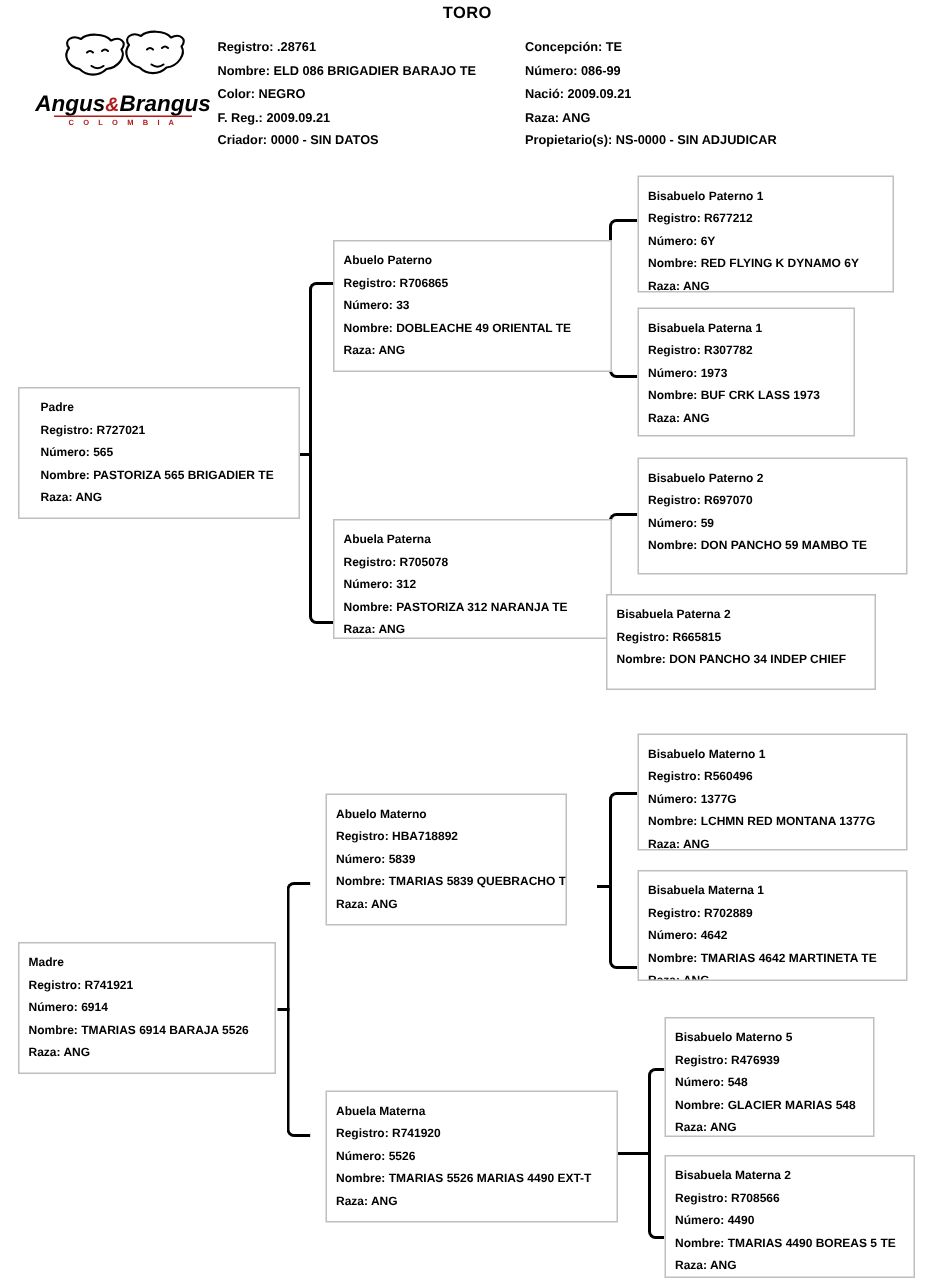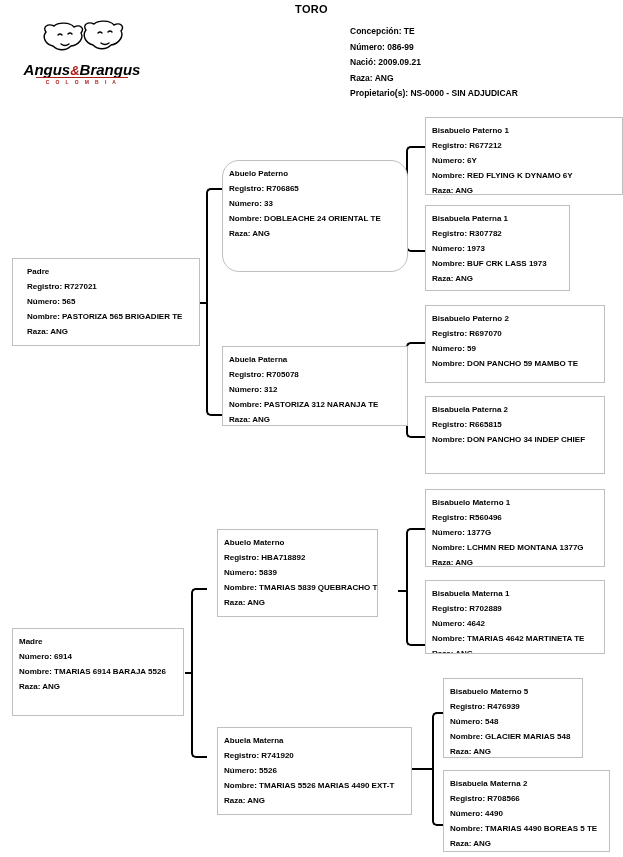--- a/index.html
+++ b/index.html
@@ -136,20 +136,27 @@
         <path d="M79 25 q4 3 8 0"></path>
       </g>
     </svg>
     <div id="logo-wordmark"><span>Angus</span><span class="amp">&amp;</span><span>Brangus</span></div>
     <div id="logo-rule"></div>
     <div id="logo-sub">C O L O M B I A</div>
   </div>
 
   <div id="title">TORO</div>
 
+  <div id="hdr-left" class="hdr-col">
+    <div>Registro: .28761</div>
+    <div>Nombre: ELD 086 BRIGADIER BARAJO TE</div>
+    <div>Color: NEGRO</div>
+    <div>F. Reg.: 2009.09.21</div>
+    <div>Criador: 0000 - SIN DATOS</div>
+  </div>
   <div id="hdr-right" class="hdr-col">
     <div>Concepción: TE</div>
     <div>Número: 086-99</div>
     <div>Nació: 2009.09.21</div>
     <div>Raza: ANG</div>
     <div>Propietario(s): NS-0000 - SIN ADJUDICAR</div>
   </div>
 
   <div class="stub" style="left:200px; top:302px; width:8px;"></div>
   <div class="bracket" style="left:206px; top:188px; width:16px; height:228px;"></div>
@@ -172,30 +179,31 @@
   <div class="pbox" style="left:12px; top:258px; width:188px; height:88px;padding-left:14px;">
     <span class="role">Padre</span>
     <span class="fld">Registro: R727021</span>
     <span class="fld">Número: 565</span>
     <span class="fld">Nombre: PASTORIZA 565 BRIGADIER TE</span>
     <span class="fld">Raza: ANG</span>
   </div>
 
   <div class="pbox" style="left:12px; top:628px; width:172px; height:88px;">
     <span class="role">Madre</span>
+    <span class="fld">Registro: R741921</span>
     <span class="fld">Número: 6914</span>
     <span class="fld">Nombre: TMARIAS 6914 BARAJA 5526</span>
     <span class="fld">Raza: ANG</span>
   </div>
 
-  <div class="pbox" style="left:222px; top:160px; width:186px; height:112px;border-radius:17px;">
+  <div class="pbox" style="left:222px; top:160px; width:186px; height:88px;">
     <span class="role">Abuelo Paterno</span>
     <span class="fld">Registro: R706865</span>
     <span class="fld">Número: 33</span>
-    <span class="fld">Nombre: DOBLEACHE 24 ORIENTAL TE</span>
+    <span class="fld">Nombre: DOBLEACHE 49 ORIENTAL TE</span>
     <span class="fld">Raza: ANG</span>
   </div>
 
   <div class="pbox" style="left:222px; top:346px; width:186px; height:80px;">
     <span class="role">Abuela Paterna</span>
     <span class="fld">Registro: R705078</span>
     <span class="fld">Número: 312</span>
     <span class="fld">Nombre: PASTORIZA 312 NARANJA TE</span>
     <span class="fld">Raza: ANG</span>
   </div>
@@ -209,21 +217,21 @@
   </div>
 
   <div class="pbox" style="left:217px; top:727px; width:195px; height:88px;">
     <span class="role">Abuela Materna</span>
     <span class="fld">Registro: R741920</span>
     <span class="fld">Número: 5526</span>
     <span class="fld">Nombre: TMARIAS 5526 MARIAS 4490 EXT-T</span>
     <span class="fld">Raza: ANG</span>
   </div>
 
-  <div class="pbox" style="left:425px; top:117px; width:198px; height:78px;">
+  <div class="pbox" style="left:425px; top:117px; width:171px; height:78px;">
     <span class="role">Bisabuelo Paterno 1</span>
     <span class="fld">Registro: R677212</span>
     <span class="fld">Número: 6Y</span>
     <span class="fld">Nombre: RED FLYING K DYNAMO 6Y</span>
     <span class="fld">Raza: ANG</span>
   </div>
 
   <div class="pbox" style="left:425px; top:205px; width:145px; height:86px;">
     <span class="role">Bisabuela Paterna 1</span>
     <span class="fld">Registro: R307782</span>
@@ -232,21 +240,21 @@
     <span class="fld">Raza: ANG</span>
   </div>
 
   <div class="pbox" style="left:425px; top:305px; width:180px; height:78px;">
     <span class="role">Bisabuelo Paterno 2</span>
     <span class="fld">Registro: R697070</span>
     <span class="fld">Número: 59</span>
     <span class="fld">Nombre: DON PANCHO 59 MAMBO TE</span>
   </div>
 
-  <div class="pbox" style="left:425px; top:396px; width:180px; height:78px;">
+  <div class="pbox" style="left:404px; top:396px; width:180px; height:64px;">
     <span class="role">Bisabuela Paterna 2</span>
     <span class="fld">Registro: R665815</span>
     <span class="fld">Nombre: DON PANCHO 34 INDEP CHIEF</span>
   </div>
 
   <div class="pbox" style="left:425px; top:489px; width:180px; height:78px;">
     <span class="role">Bisabuelo Materno 1</span>
     <span class="fld">Registro: R560496</span>
     <span class="fld">Número: 1377G</span>
     <span class="fld">Nombre: LCHMN RED MONTANA 1377G</span>

